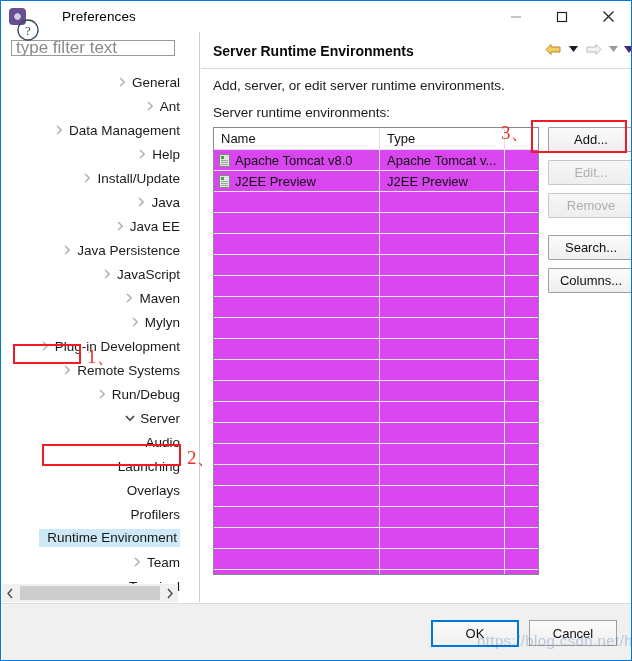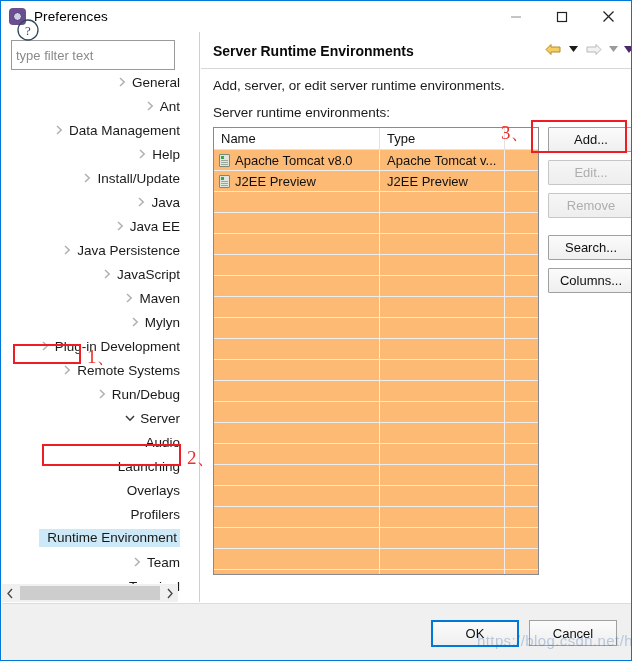--- a/index.html
+++ b/index.html
@@ -21,21 +21,21 @@
     box-sizing: border-box;
     border: 1px solid #0078d7;
     background: #ffffff;
     overflow: hidden;
   }
   
   #titlebar {
     position: absolute; left: 0; top: 0;
     width: 630px; height: 31px;
     background: #ffffff;
-    display: flex; align-items: center;
+    display: flex; align-items: center; gap: 28px;
   }
   #title-icon {
     width: 17px; height: 17px;
     margin-left: 8px; margin-right: 8px;
     position: relative;
     flex: none;
   }
   #title-icon .gear-outer {
     position: absolute; left: 0; top: 0;
     width: 17px; height: 17px;
@@ -68,26 +68,26 @@
   
   #leftpane {
     position: absolute;
     left: 1px; top: 31px;
     width: 178px; height: 570px;
     background: #ffffff;
   }
   #filter-input {
     position: absolute;
     left: 9px; top: 8px;
-    width: 164px; height: 30px;
+    width: 164px; height: 16px;
     box-sizing: border-box;
     border: 1px solid #9a9a9a;
     background: #fff;
     font-family: "Liberation Sans", sans-serif;
-    font-size: 13px;
+    font-size: 17px;
     color: #111;
     padding: 1px 4px;
     outline: none;
   }
   #filter-input::placeholder { color: #8a8a8a; opacity: 1; }
   #tree {
     position: absolute;
     left: 0; top: 38px;
     width: 178px; height: 545px;
     overflow: hidden;
@@ -192,21 +192,21 @@
     position: absolute;
     left: 13px; top: 73px;
     font-size: 13.5px; color: #1a1a1a;
   }
   #table {
     position: absolute;
     left: 13px; top: 95px;
     width: 326px; height: 448px;
     box-sizing: border-box;
     border: 1px solid #878a92;
-    background: #fdba74;
+    background: #d946ef;
     overflow: hidden;
   }
   #thead {
     display: flex;
     height: 21px;
     background: #ffffff;
     border-bottom: 1px solid #e2e2e2;
   }
   .th {
     font-size: 13px; color: #111;

